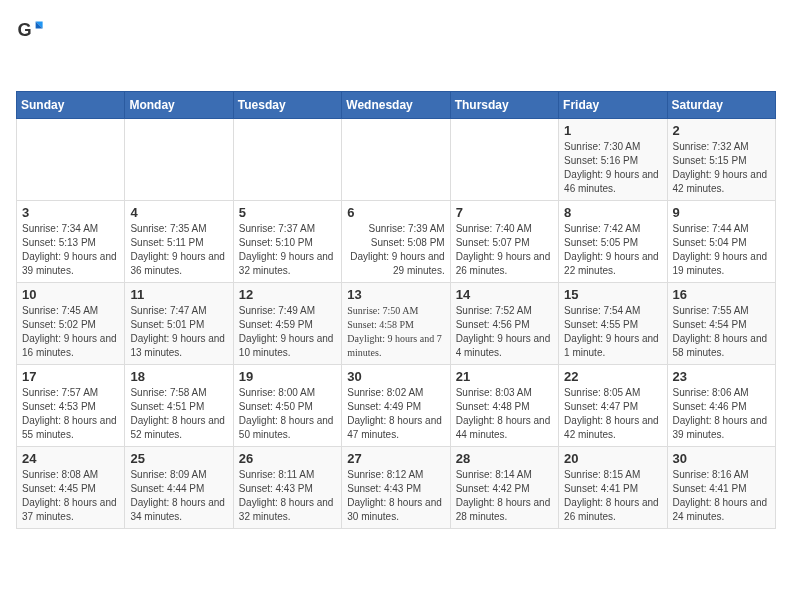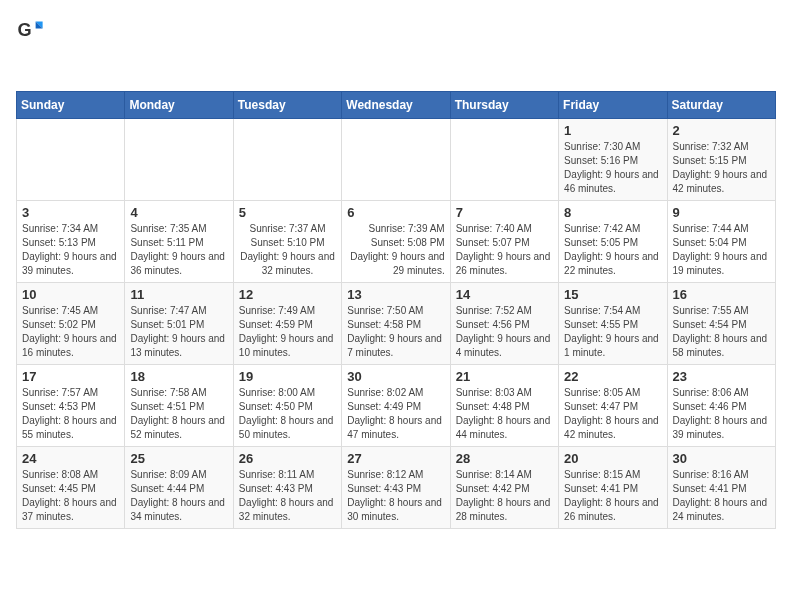--- a/index.html
+++ b/index.html
@@ -145,21 +145,21 @@
 Daylight: 9 hours and 39 minutes.</div>
         </td>
         <td>
           <span class="day-number">4</span>
           <div class="day-info" style="white-space: pre-line;">Sunrise: 7:35 AM
 Sunset: 5:11 PM
 Daylight: 9 hours and 36 minutes.</div>
         </td>
         <td>
           <span class="day-number">5</span>
-          <div class="day-info" style="white-space: pre-line; text-align: center;">Sunrise: 7:37 AM
+          <div class="day-info" style="white-space: pre-line;">Sunrise: 7:37 AM
 Sunset: 5:10 PM
 Daylight: 9 hours and 32 minutes.</div>
         </td>
         <td>
           <span class="day-number">6</span>
           <div class="day-info" style="white-space: pre-line; text-align: right;">Sunrise: 7:39 AM
 Sunset: 5:08 PM
 Daylight: 9 hours and 29 minutes.</div>
         </td>
         <td>
@@ -195,21 +195,21 @@
 Daylight: 9 hours and 13 minutes.</div>
         </td>
         <td>
           <span class="day-number">12</span>
           <div class="day-info" style="white-space: pre-line;">Sunrise: 7:49 AM
 Sunset: 4:59 PM
 Daylight: 9 hours and 10 minutes.</div>
         </td>
         <td>
           <span class="day-number">13</span>
-          <div class="day-info" style="white-space: pre-line;">Sunrise: 7:50 AM
+          <div class="day-info" style="white-space: pre-line; font-family: Liberation Serif, serif;">Sunrise: 7:50 AM
 Sunset: 4:58 PM
 Daylight: 9 hours and 7 minutes.</div>
         </td>
         <td>
           <span class="day-number">14</span>
           <div class="day-info" style="white-space: pre-line;">Sunrise: 7:52 AM
 Sunset: 4:56 PM
 Daylight: 9 hours and 4 minutes.</div>
         </td>
         <td>

